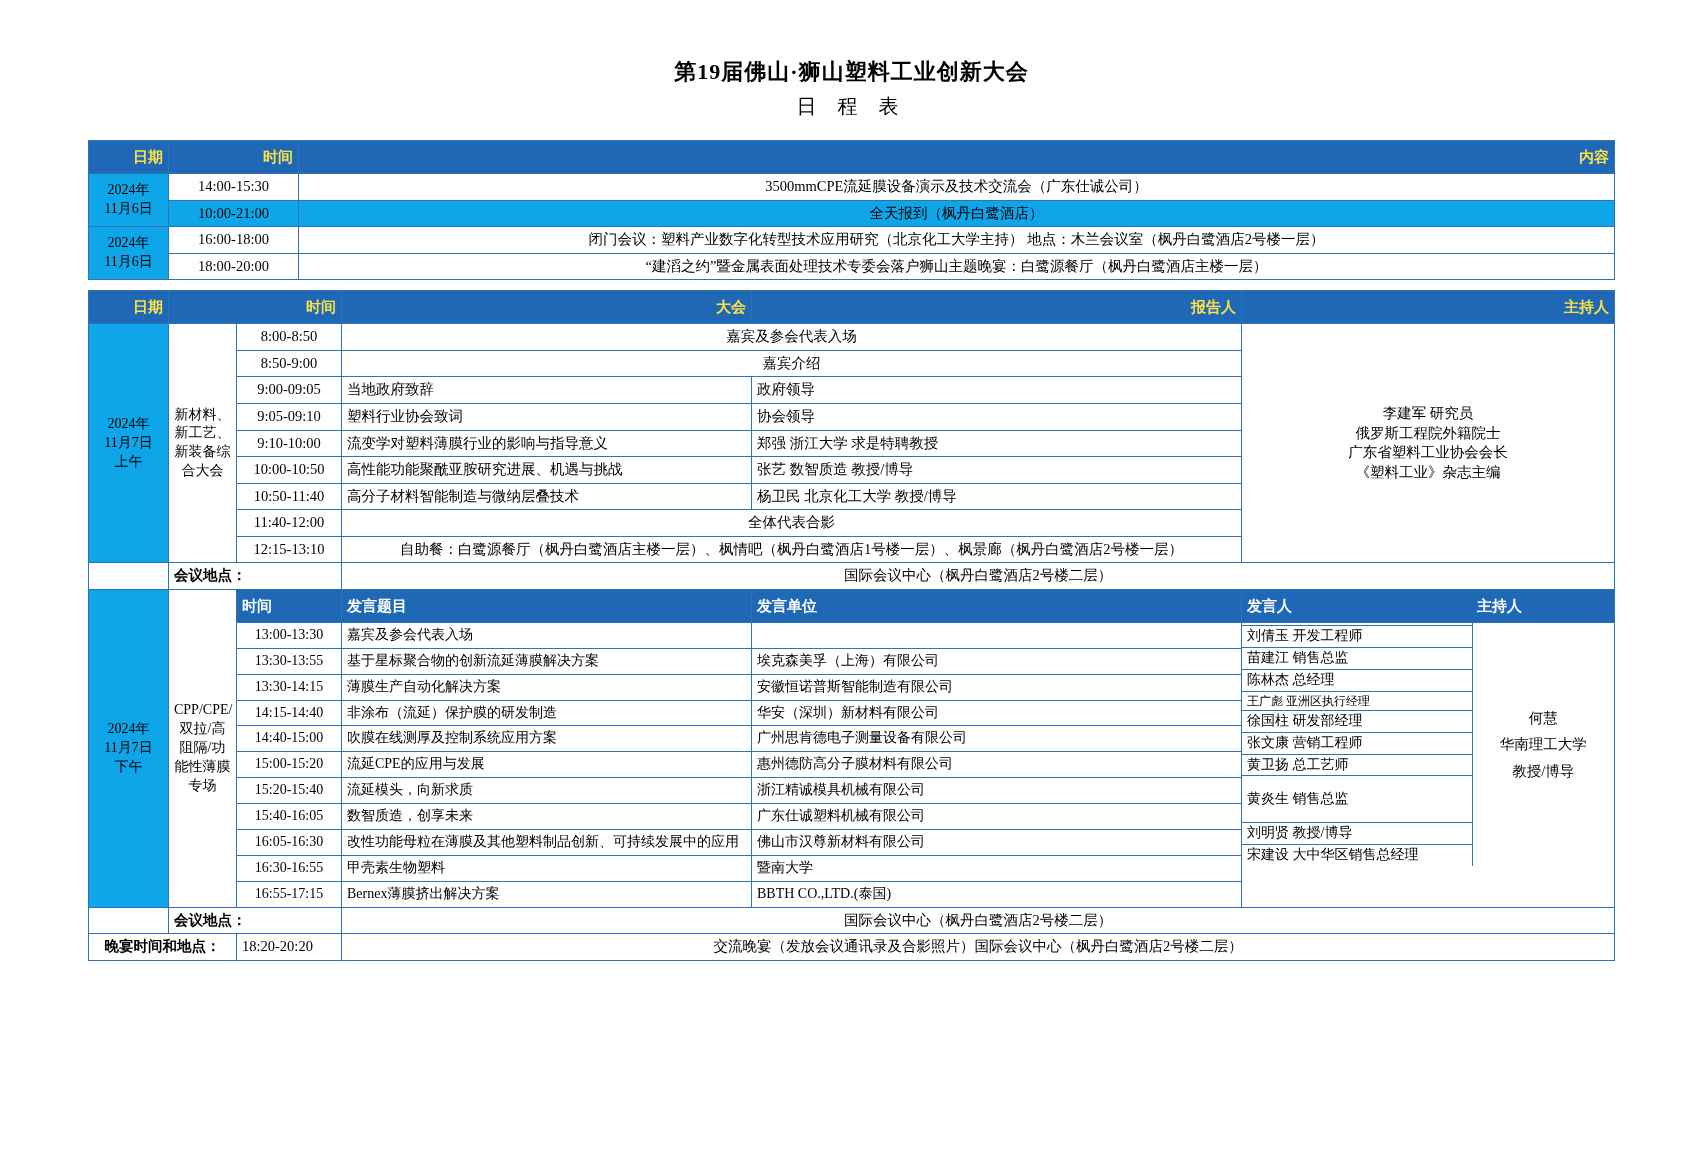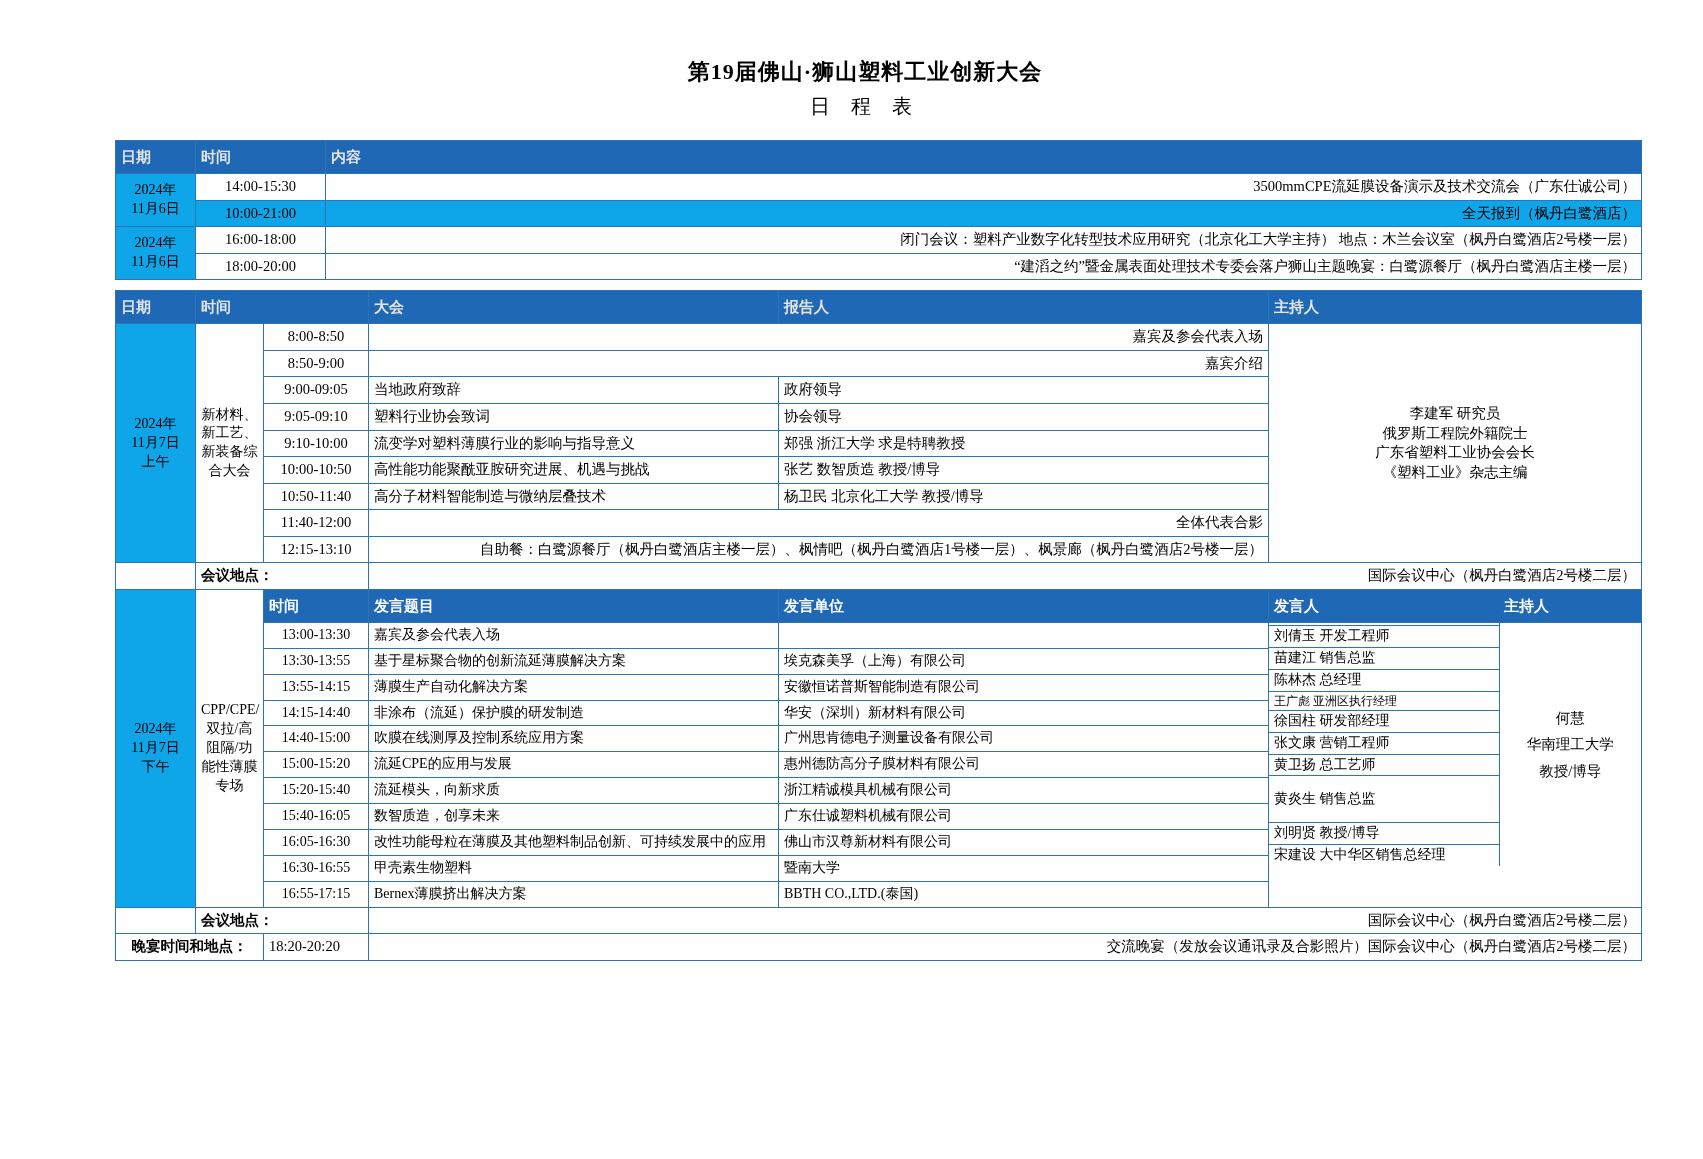--- a/index.html
+++ b/index.html
@@ -12,21 +12,21 @@
     height: 1159px;
     font-family: "Liberation Serif", "DejaVu Serif", serif;
     color: #000000;
     position: relative;
     overflow: hidden;
   }
   .page {
     width: 1703px;
     height: 1159px;
     box-sizing: border-box;
-    padding: 55px 88px 0 115px;
+    padding: 55px 88px 0 88px;
   }
   .title-block {
     text-align: center;
     margin-bottom: 18px;
   }
   .title-main {
     font-size: 22px;
     font-weight: bold;
     letter-spacing: 1px;
     line-height: 1.5;
@@ -45,36 +45,36 @@
     font-size: 14.5px;
   }
   table.sched td, table.sched th {
     border: 1px solid #2e74b5;
     padding: 3px 5px;
     vertical-align: middle;
     line-height: 1.35;
   }
   .hdr {
     background: #1f68b5;
-    color: #e5e5e5;
+    color: #fde047;
     font-weight: bold;
-    text-align: left;
+    text-align: right;
     height: 26px;
     font-size: 15px;
   }
   .hdr2 {
     background: #1f68b5;
     color: #ffffff;
     font-weight: bold;
     height: 26px;
     font-size: 15px;
     text-align: left;
     padding-left: 6px;
   }
-  .ctr { text-align: right; }
+  .ctr { text-align: center; }
   .lft { text-align: left; }
   .dateCell {
     background: #0ea5e9;
     text-align: center;
     font-size: 14px;
     line-height: 1.45;
   }
   .shade {
     background: #0ea5e9;
   }
@@ -298,21 +298,21 @@
           </table>
         </td>
       </tr>
 
       <tr class="tight">
         <td class="timeCell">13:30-13:55</td>
         <td class="lft">基于星标聚合物的创新流延薄膜解决方案</td>
         <td class="lft">埃克森美孚（上海）有限公司</td>
       </tr>
       <tr class="tight">
-        <td class="timeCell">13:55-14:15</td>
+        <td class="timeCell">13:30-14:15</td>
         <td class="lft">薄膜生产自动化解决方案</td>
         <td class="lft">安徽恒诺普斯智能制造有限公司</td>
       </tr>
       <tr class="tight">
         <td class="timeCell">14:15-14:40</td>
         <td class="lft">非涂布（流延）保护膜的研发制造</td>
         <td class="lft">华安（深圳）新材料有限公司</td>
       </tr>
       <tr class="tight">
         <td class="timeCell">14:40-15:00</td>

